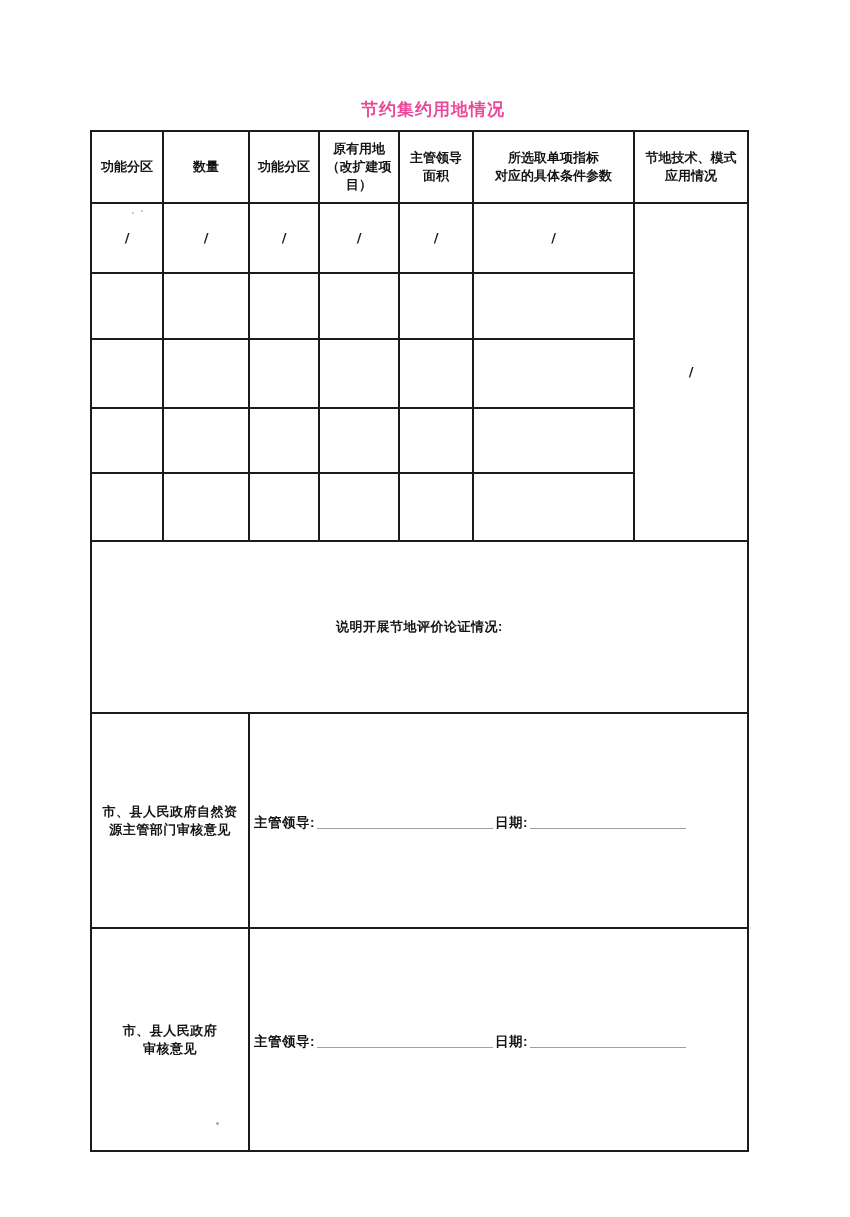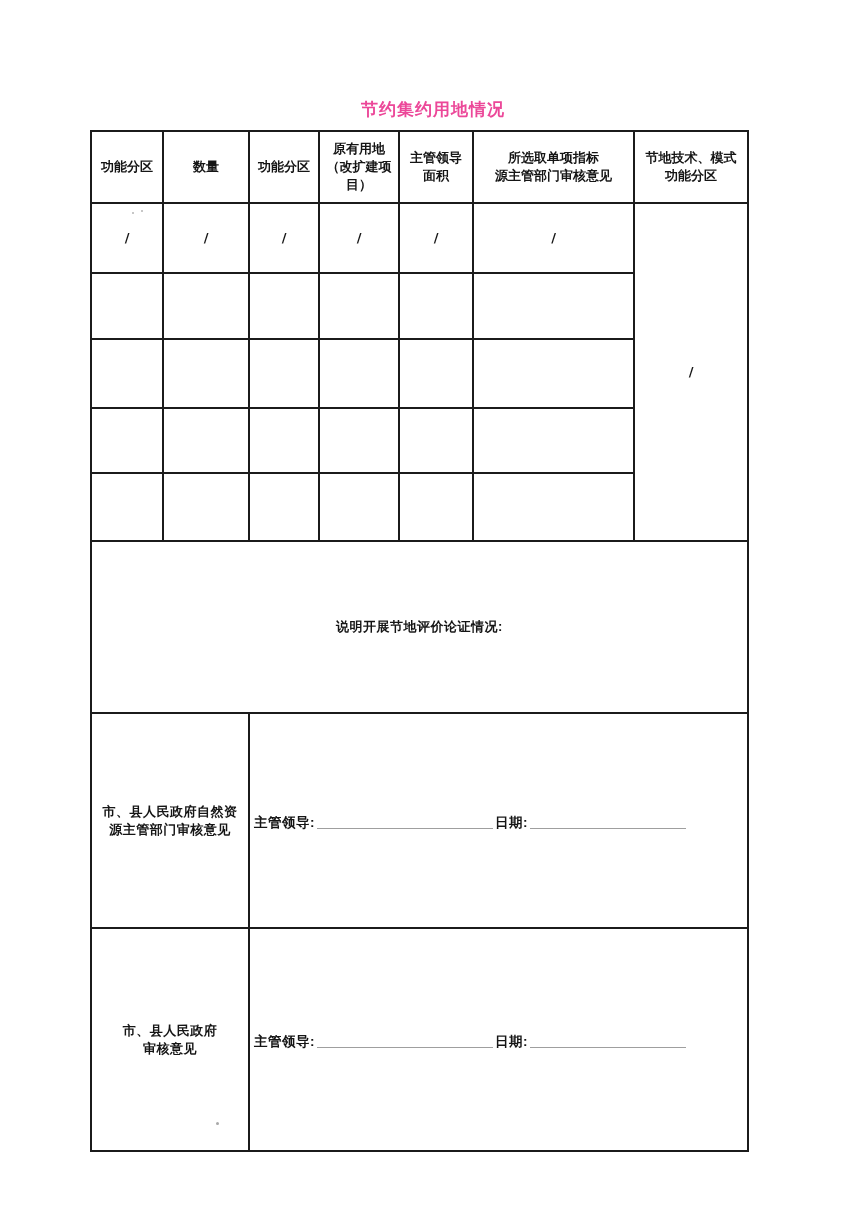--- a/index.html
+++ b/index.html
@@ -120,23 +120,23 @@
         <tr style="height:72px">
       <th class="hdr">功能分区</th>
       <th class="hdr">数量</th>
       <th class="hdr">功能分区</th>
       <th class="hdr">原有用地
 （改扩建项
 目）</th>
       <th class="hdr">主管领导
 面积</th>
       <th class="hdr">所选取单项指标
-源主管部门审核意见</th>
+对应的具体条件参数</th>
       <th class="hdr">节地技术、模式
-功能分区</th>
+应用情况</th>
     </tr>
 
     <tr style="height:70px">
       <td class="cell">/</td>
       <td class="cell">/</td>
       <td class="cell">/</td>
       <td class="cell">/</td>
       <td class="cell">/</td>
       <td class="cell">/</td>
       <td class="spancell" rowspan="5">/</td>

